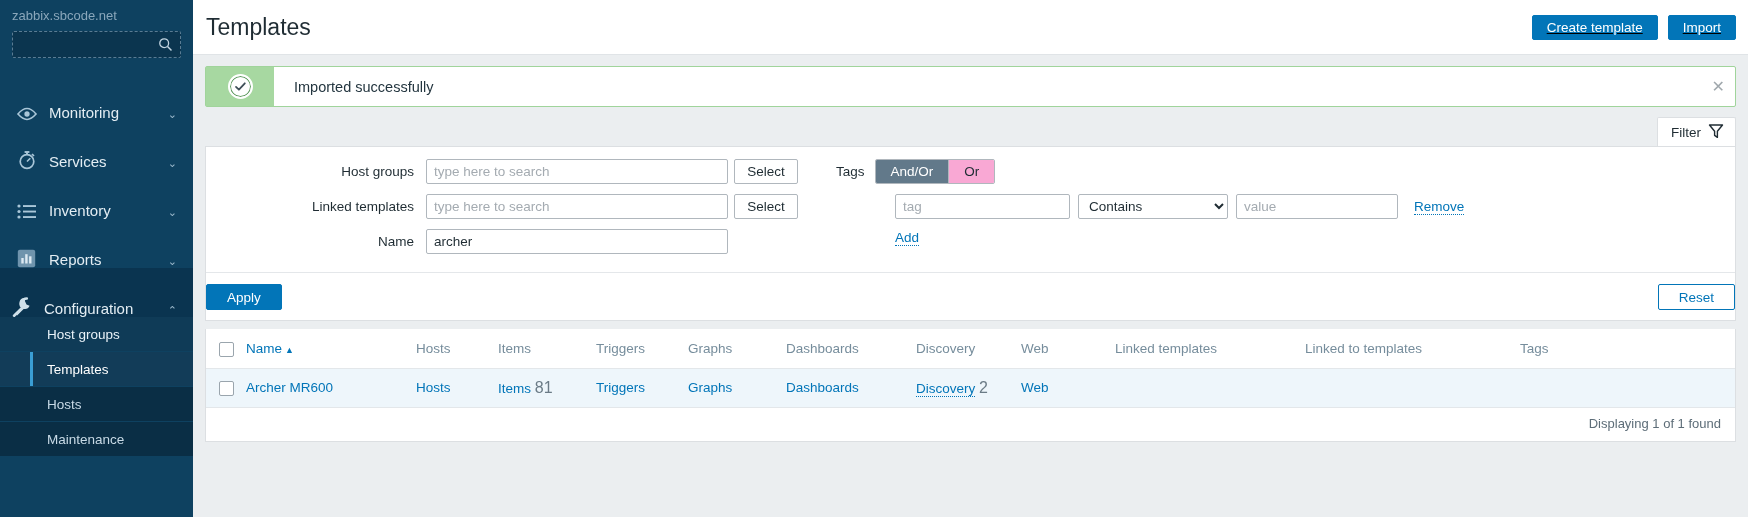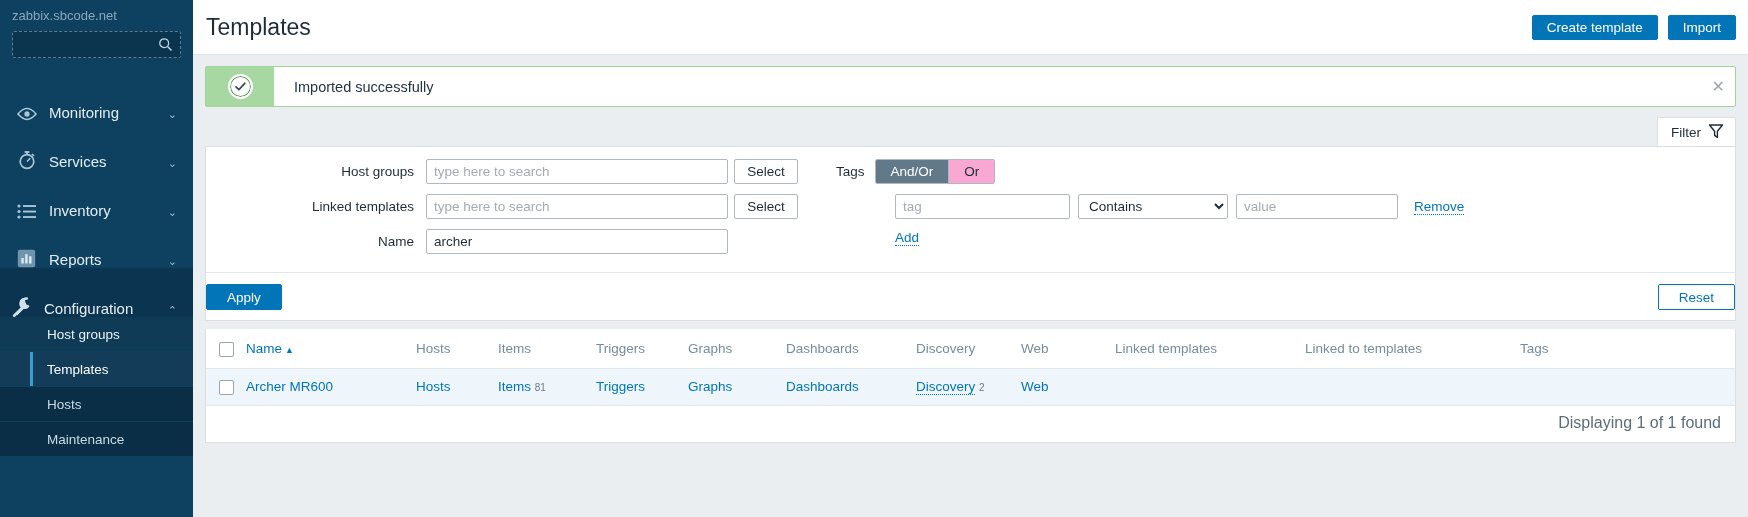--- a/index.html
+++ b/index.html
@@ -87,21 +87,21 @@
 
   
   .main { flex: 1; height: 517px; display: flex; flex-direction: column; background: #ebeef0; overflow: hidden; }
   .topbar {
     height: 55px; background: #ffffff;
     display: flex; align-items: center;
     padding: 0 12px 0 13px;
     border-bottom: 1px solid #e0e4e7;
   }
   .page-title { font-size: 23px; color: #1f2c33; font-weight: normal; }
-  .topbar-actions { margin-left: auto; display: flex; gap: 10px; }
+  .topbar-actions { margin-left: auto; display: flex; gap: 10px; text-decoration: underline; }
   .btn-primary {
     background: #0275b8; color: #fff; border: 1px solid #0275b8;
     border-radius: 2px; font-size: 13.5px;
     padding: 0 14px; height: 25px; line-height: 23px;
     cursor: pointer; font-family: "Liberation Sans", sans-serif;
   }
 
   .content { padding: 11px 12px 0 12px; flex: 1; overflow: hidden; }
 
   
@@ -231,26 +231,26 @@
     border-bottom: 1px solid #e3e7ea;
   }
   tr.datarow { background: #eef6fb; }
   .cb {
     width: 15px; height: 15px; border: 1px solid #9aa5ad; background: #fff;
     border-radius: 2px; display: inline-block; cursor: pointer; vertical-align: middle;
   }
   .col-cb { width: 40px; padding-left: 13px !important; }
   .tlink { color: #0275b8; text-decoration: none; cursor: pointer; }
   .tlink.dot { border-bottom: 1px dotted #0275b8; }
-  .cnt { color: #6b7b86; font-size: 10px; }
+  .cnt { color: #6b7b86; font-size: 16px; }
   .sort-arrow { font-size: 9px; margin-left: 3px; color: #0275b8; }
 
   .footer-count {
     padding: 8px 14px 10px 0; text-align: right;
-    font-size: 16px; color: #5d6d78;
+    font-size: 13px; color: #5d6d78;
     background: #ffffff;
   }
 </style>
 </head>
 <body>
 
 <div class="app">
 
   <div class="sidebar">
 

